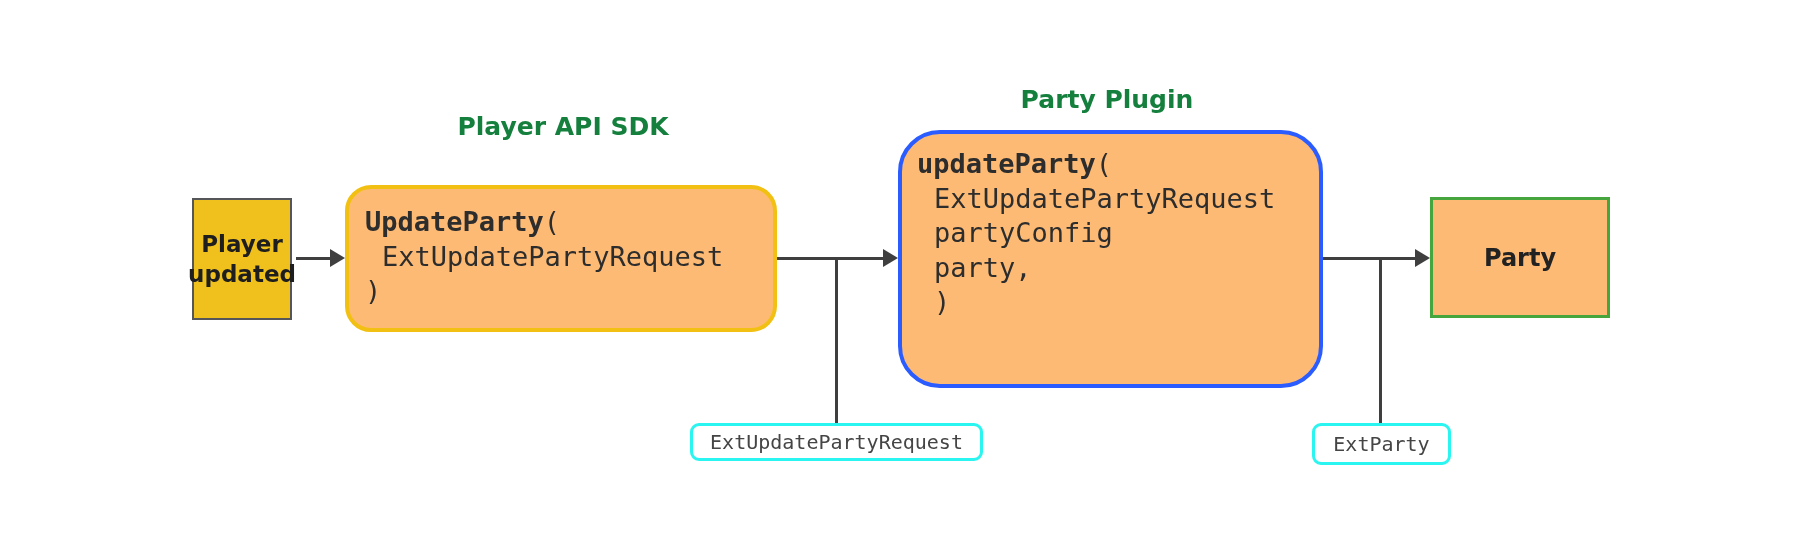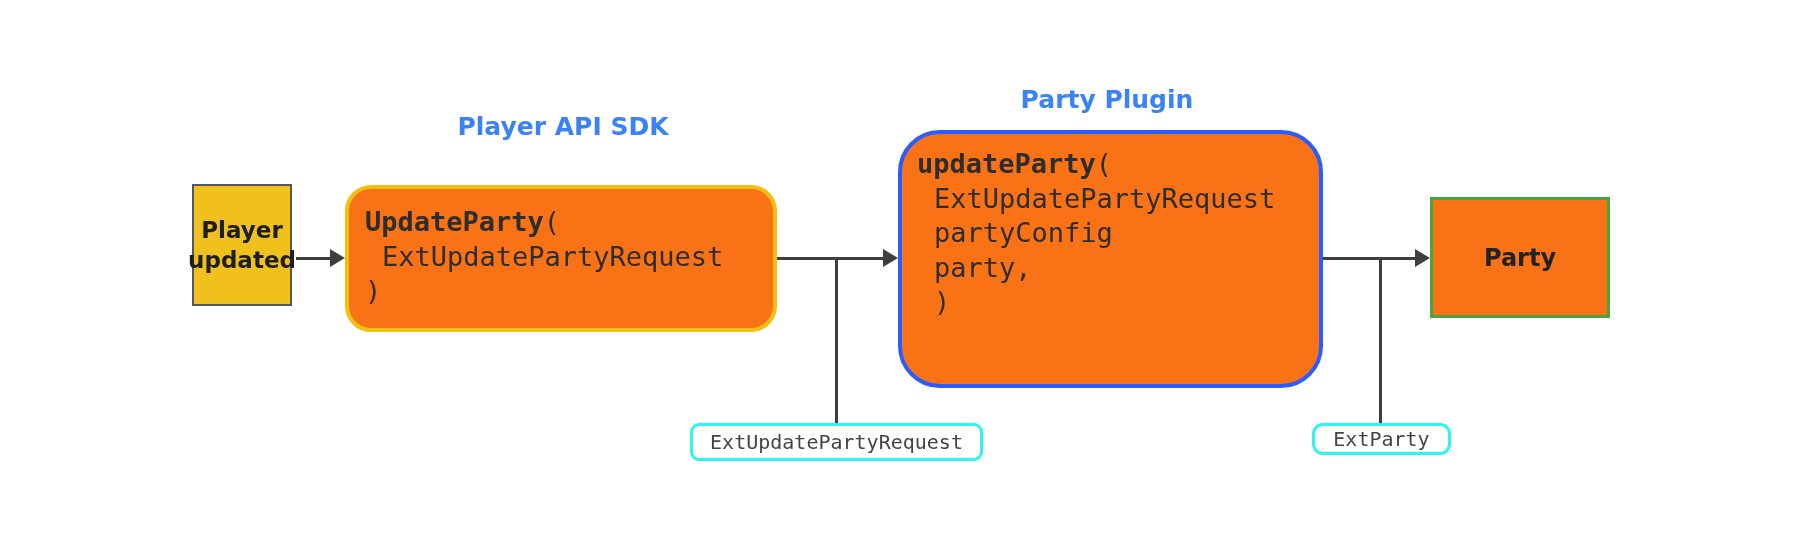--- a/index.html
+++ b/index.html
@@ -11,28 +11,28 @@
     overflow:hidden;
   }
   
   .box-title{
     position:absolute;
     width:320px;
     text-align:center;
     font-weight:bold;
     font-size:25px;
     line-height:30px;
-    color:#3b82f6;
+    color:#15803d;
   }
   .title-sdk{left:403px;top:112px;}
   .title-plugin{left:947px;top:85px;}
   
-  .node{position:absolute;background:#f97316;box-sizing:border-box;}
+  .node{position:absolute;background:#fdba74;box-sizing:border-box;}
   .player-box{
-    left:192px;top:184px;width:100px;height:122px;
+    left:192px;top:198px;width:100px;height:122px;
     background:#f0c01d;border:2.5px solid #55565a;
     display:flex;flex-direction:column;justify-content:center;align-items:center;
     font-weight:bold;font-size:23px;line-height:30px;color:#1e1e1e;text-align:center;
   }
   .sdk-box{
     left:345px;top:185px;width:432px;height:147px;
     border:4px solid #f2c013;border-radius:26px;
     padding:16px 0 0 16px;
   }
   .plugin-box{
@@ -56,21 +56,21 @@
   .indent{padding-left:17px;}
   
   .tag{
     position:absolute;background:#ffffff;box-sizing:border-box;
     border:3px solid #2af5f0;border-radius:9px;
     display:flex;justify-content:center;align-items:center;
     font-family:"DejaVu Sans Mono","Liberation Mono",monospace;
     font-size:20px;color:#454545;white-space:pre;
   }
   .tag-request{left:690px;top:423px;width:293px;height:38px;}
-  .tag-party{left:1312px;top:423px;width:139px;height:32px;border-radius:11px;}
+  .tag-party{left:1312px;top:423px;width:139px;height:42px;}
   
   .hline{position:absolute;height:3px;background:#3f3f3f;top:256.5px;}
   .vline{position:absolute;width:3px;background:#3f3f3f;top:258px;height:165px;}
   .arrow-head{
     position:absolute;width:0;height:0;top:249px;
     border-top:9px solid transparent;
     border-bottom:9px solid transparent;
     border-left:15px solid #3f3f3f;
   }
   .line1{left:296px;width:37px;}

